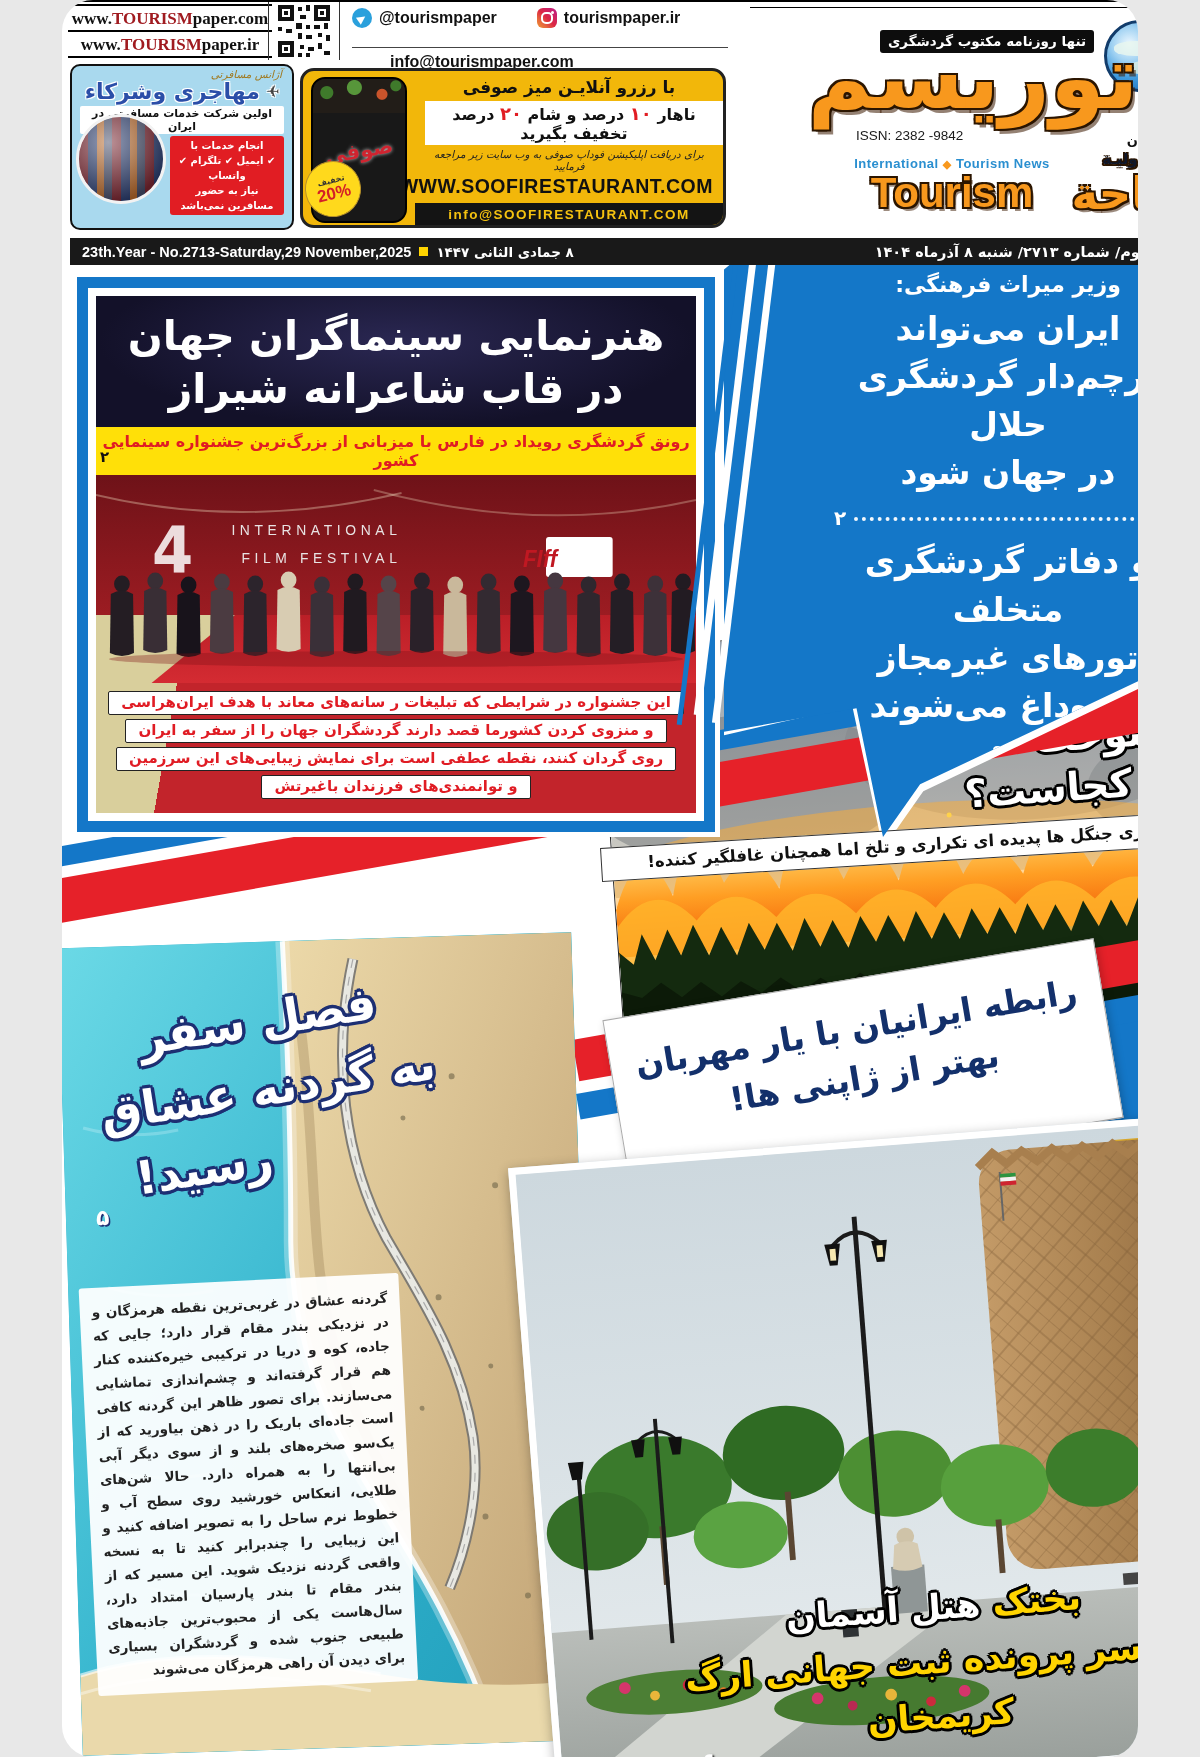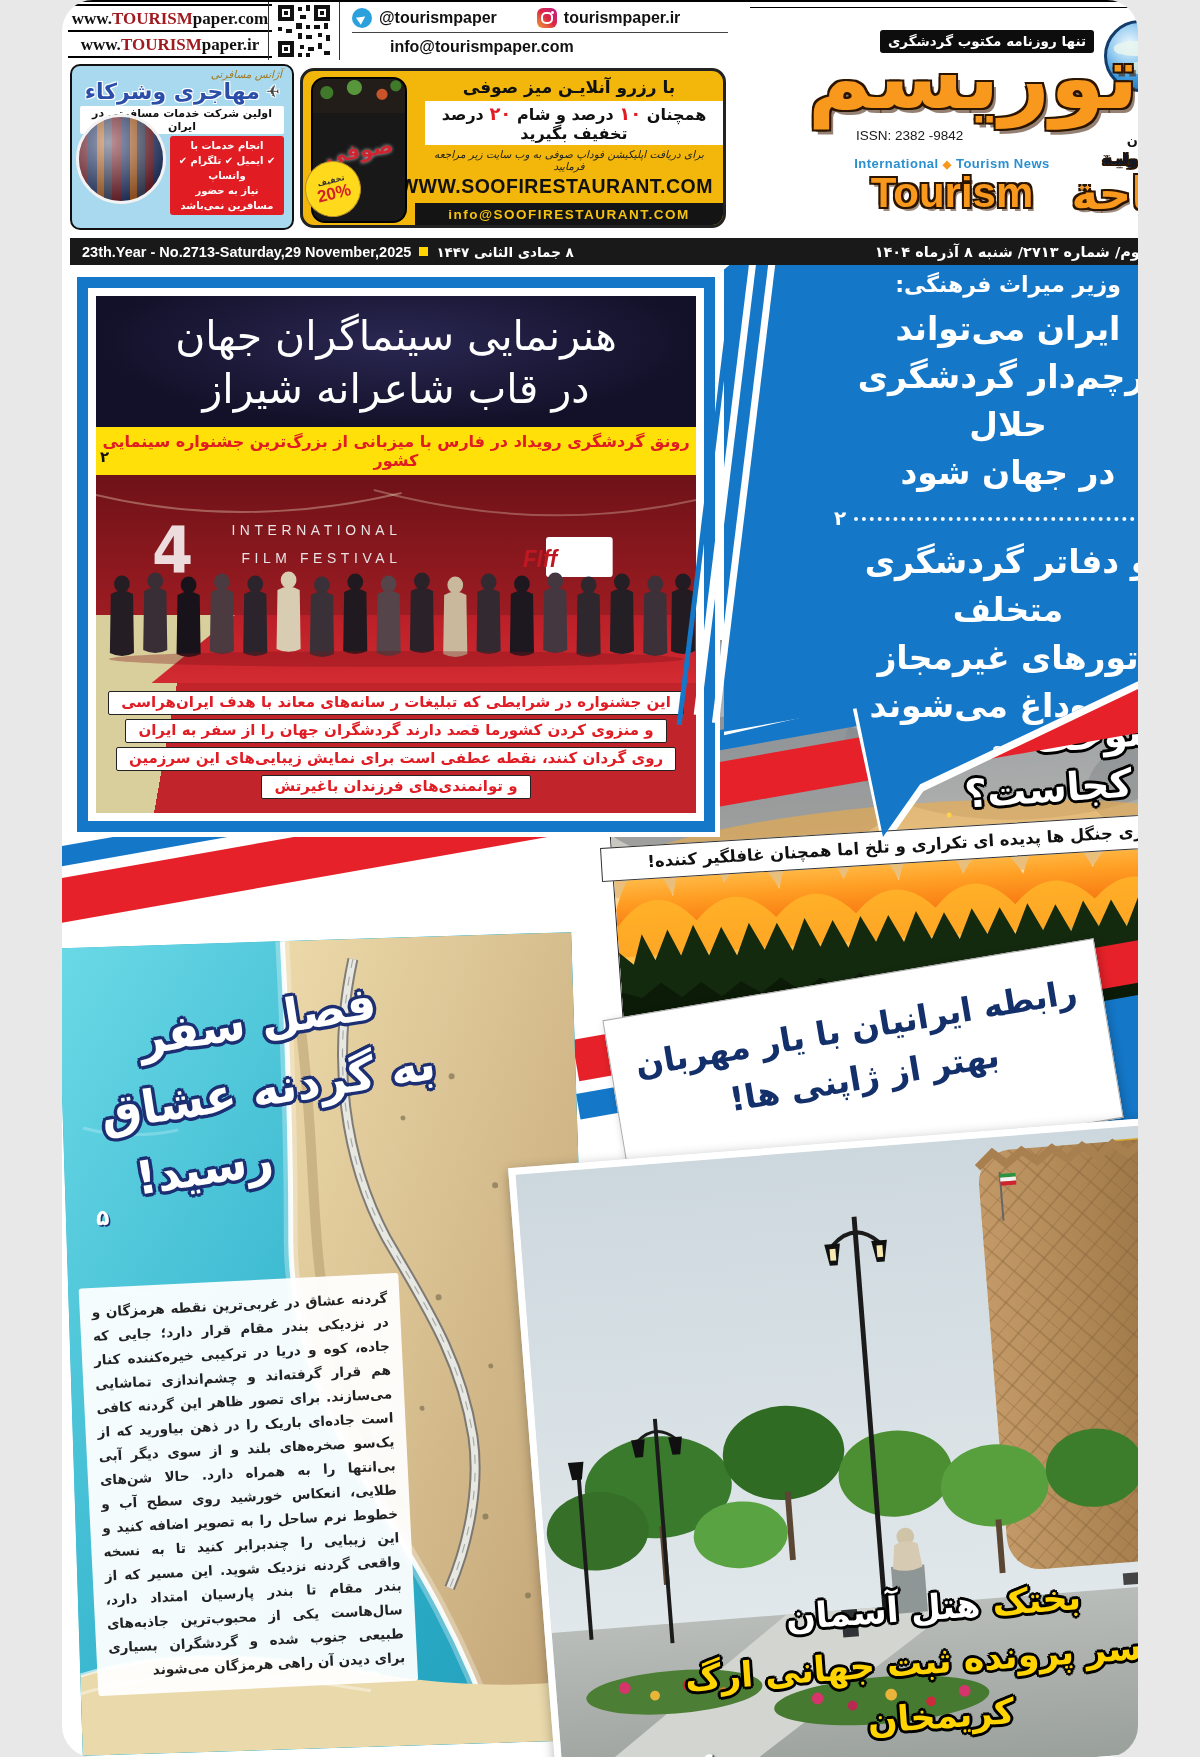--- a/index.html
+++ b/index.html
@@ -17,21 +17,21 @@
   .url-row:first-child{border-bottom:2px solid #000;}
   .url-brand{color:#a01b20;}
   #qr-wrap{left:206px;top:2px;width:72px;height:58px;border-left:1.5px solid #333;border-right:1.5px solid #333;display:flex;align-items:center;justify-content:center;}
   #social{left:290px;top:4px;width:376px;height:56px;font-family:"Liberation Sans",sans-serif;}
   .soc-row{display:flex;align-items:center;gap:7px;height:27px;font-size:16px;font-weight:bold;}
   .tg-ic{width:20px;height:20px;border-radius:50%;background:#2aa0dc;display:inline-flex;align-items:center;justify-content:center;color:#fff;font-size:10px;transform:none;}
   .tg-ic span{transform:rotate(-35deg) translateX(-1px);}
   .ig-ic{width:20px;height:20px;border-radius:6px;background:linear-gradient(45deg,#f09433,#e6683c,#dc2743,#cc2366,#bc1888);position:relative;}
   .ig-ic::before{content:"";position:absolute;inset:4px;border:2px solid #fff;border-radius:5px;}
   .ig-ic::after{content:"";position:absolute;right:3px;top:3px;width:3px;height:3px;border-radius:50%;background:#fff;}
-  .soc-mail{padding-left:38px;font-size:16px;font-weight:bold;height:27px;line-height:27px;border-top:1.5px solid #444;margin-top:1px;}
+  .soc-mail{padding-left:38px;font-size:16px;font-weight:bold;height:27px;line-height:27px;border-top:1.5px solid #444;margin-top:16px;}
   #head-rule{left:688px;top:7px;width:504px;border-top:1.5px solid #000;}
   #logo-fa{left:688px;top:16px;width:446px;height:128px;line-height:124px;text-align:center;font-size:88px;font-weight:bold;color:#f8981d;letter-spacing:-3px;z-index:5;
      text-shadow:-2px -2px 0 #2b1500,2px -2px 0 #2b1500,-2px 2px 0 #2b1500,2px 2px 0 #2b1500,4px 5px 0 rgba(60,25,0,.55);}
   #tagline{left:818px;top:30px;width:214px;height:23px;background:#0d0d0d;color:#fff;font-size:13.5px;font-weight:bold;line-height:23px;text-align:center;border-radius:3px;z-index:6;}
   #globe{left:1042px;top:20px;width:72px;height:72px;border-radius:50%;z-index:4;border:3px solid #123c6b;
      background:radial-gradient(circle at 34% 32%,#eef8ff 0%,#9fd1f2 28%,#3f9add 55%,#1565b5 90%);}
   #globe::before{content:"";position:absolute;left:10%;top:28%;width:70%;height:22%;background:#e8f6ee;border-radius:50% 60% 40% 50%;opacity:.85;}
   #globe::after{content:"";position:absolute;left:30%;top:58%;width:45%;height:20%;background:#dff0e2;border-radius:60% 40% 55% 45%;opacity:.8;}
   #issn{left:794px;top:128px;font-size:13.5px;color:#1a1a1a;z-index:6;}
   #pp{left:1050px;top:110px;width:142px;font-size:13px;font-weight:bold;line-height:1.6;z-index:6;}
@@ -85,21 +85,21 @@
   #dateline{left:8px;top:238px;width:1184px;height:27px;background:#191919;color:#fff;display:flex;align-items:center;justify-content:space-between;padding:0 12px;z-index:6;}
   .dl-left{display:flex;align-items:center;gap:8px;direction:ltr;font-family:"Liberation Sans",sans-serif;font-size:14.5px;font-weight:bold;}
   .dl-sq{width:9px;height:9px;background:#ffd400;display:inline-block;}
   .dl-hijri{font-family:"DejaVu Sans",sans-serif;font-size:13.5px;font-weight:bold;direction:rtl;}
   .dl-right{direction:rtl;font-size:14.5px;font-weight:bold;}
 
   
   #left-card{left:10px;top:272px;width:648px;z-index:5;background:#fff;padding:5px;}
   .frame{border:11px solid #1477c8;background:#fff;padding:8px;}
   .navy{background:radial-gradient(ellipse at 50% 35%,#2a2752 0%,#131129 70%);padding:14px 6px 10px;}
-  .navy .h1{color:#fff;font-size:41px;font-weight:normal;line-height:1.3;text-align:center;letter-spacing:-1px;}
+  .navy .h1{color:#fff;font-size:41px;font-weight:bold;line-height:1.3;text-align:center;letter-spacing:-1px;}
   .ystrip{background:#ffe008;padding:5px 4px;text-align:center;}
   .ystrip .ysub{color:#e01c24;font-size:16px;font-weight:bold;letter-spacing:-.2px;}
   .photo-fest{height:208px;position:relative;overflow:hidden;}
   .photo-fest svg{display:block;width:100%;height:100%;}
   .cap{background:linear-gradient(100deg,#d9cf9c 0 13%,#c2242b 13%);padding:8px 6px 10px;}
   .cap-line{text-align:center;margin-bottom:4px;}
   .cap-line span{display:inline-block;background:#fff;border:1.5px solid #222;border-radius:2px;padding:1px 12px 3px;color:#e01c24;font-size:15px;font-weight:bold;}
   #lc-page{position:absolute;left:28px;top:176px;font-size:15px;font-weight:bold;color:#111;}
 
   
@@ -268,21 +268,21 @@
       <div class="herbs"></div>
       <div class="soofi-script">صوفی</div>
     </div>
     <div class="badge">
       <span class="badge-t">تخفیف</span>
       <span class="badge20">20%</span>
     </div>
     <div class="mid-body rtl">
       <div class="m1">با رزرو آنلایـن میز صوفی</div>
       <div class="m2">
-        <span>همچنان</span>
+        <span>ناهار</span>
         <span class="dgt">۱۰</span>
         <span>درصد و شام</span>
         <span class="dgt">۲۰</span>
         <span>درصد تخفیف بگیرید</span>
       </div>
       <div class="m3">برای دریافت اپلیکیشن فوداپ صوفی به وب سایت زیر مراجعه فرمایید</div>
       <div class="m4">WWW.SOOFIRESTAURANT.COM</div>
       <div class="m5">info@SOOFIRESTAURANT.COM</div>
     </div>
   </div>

